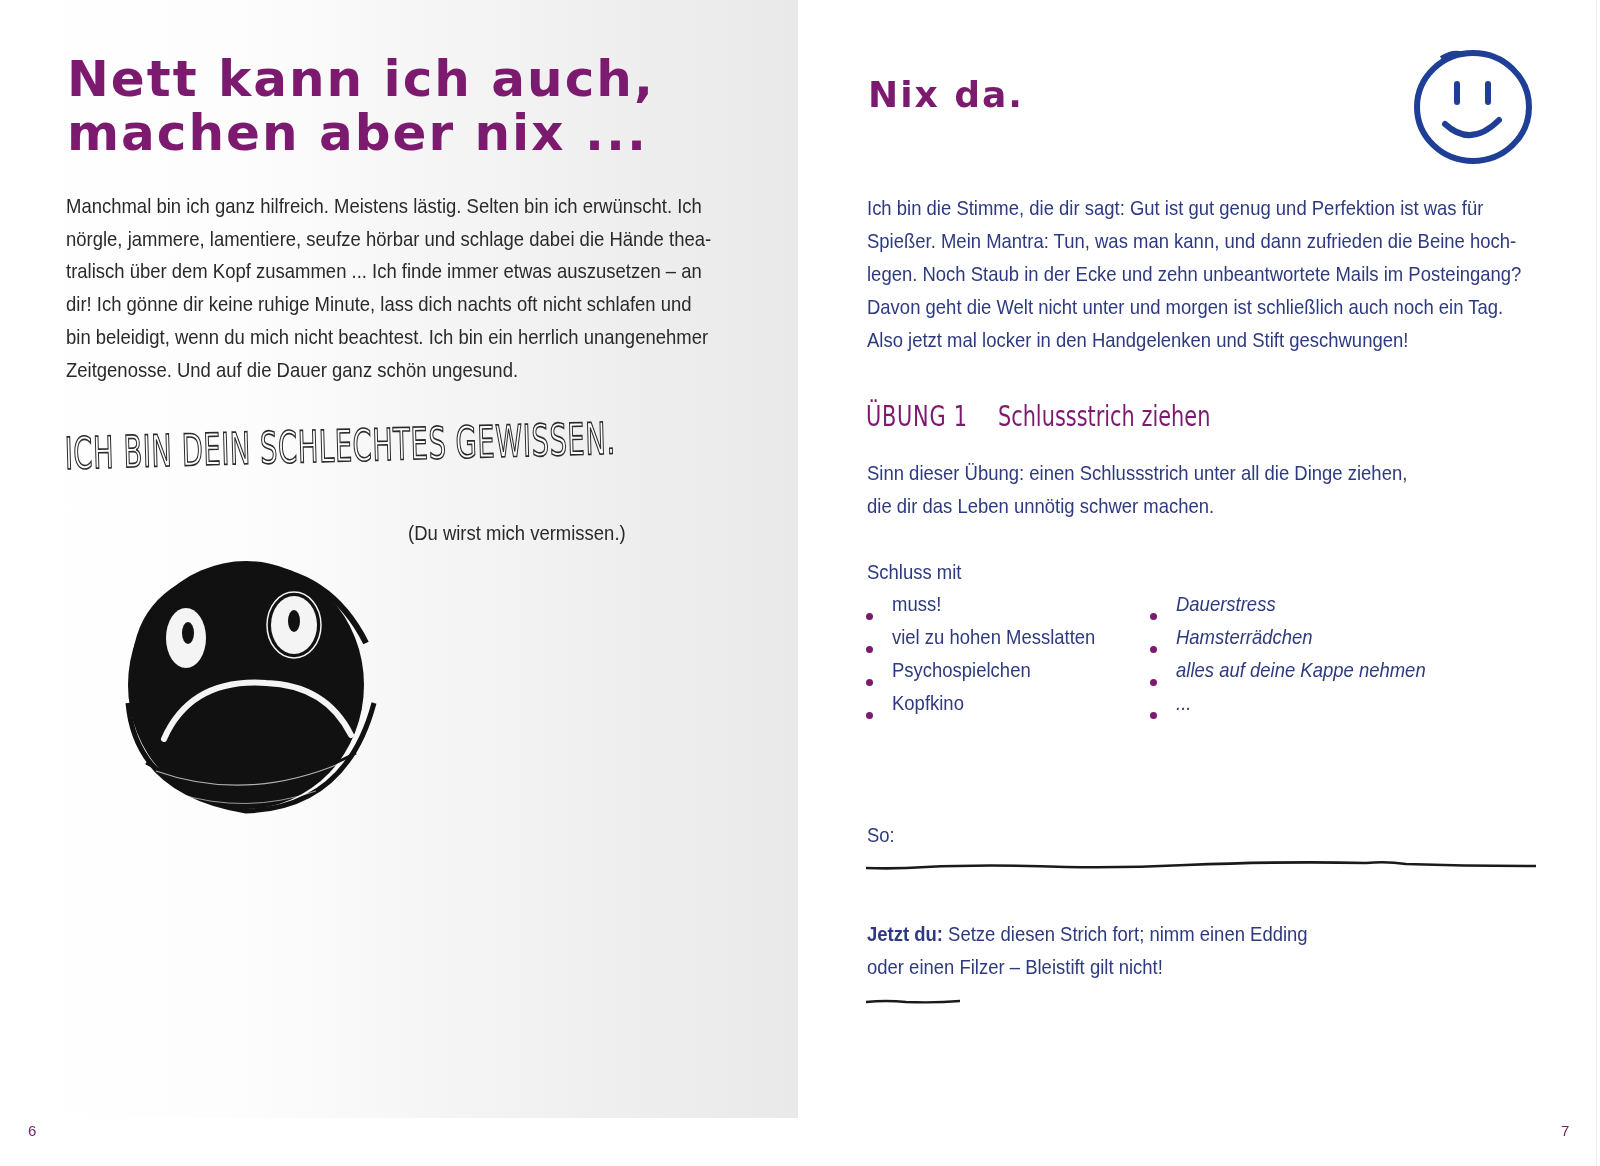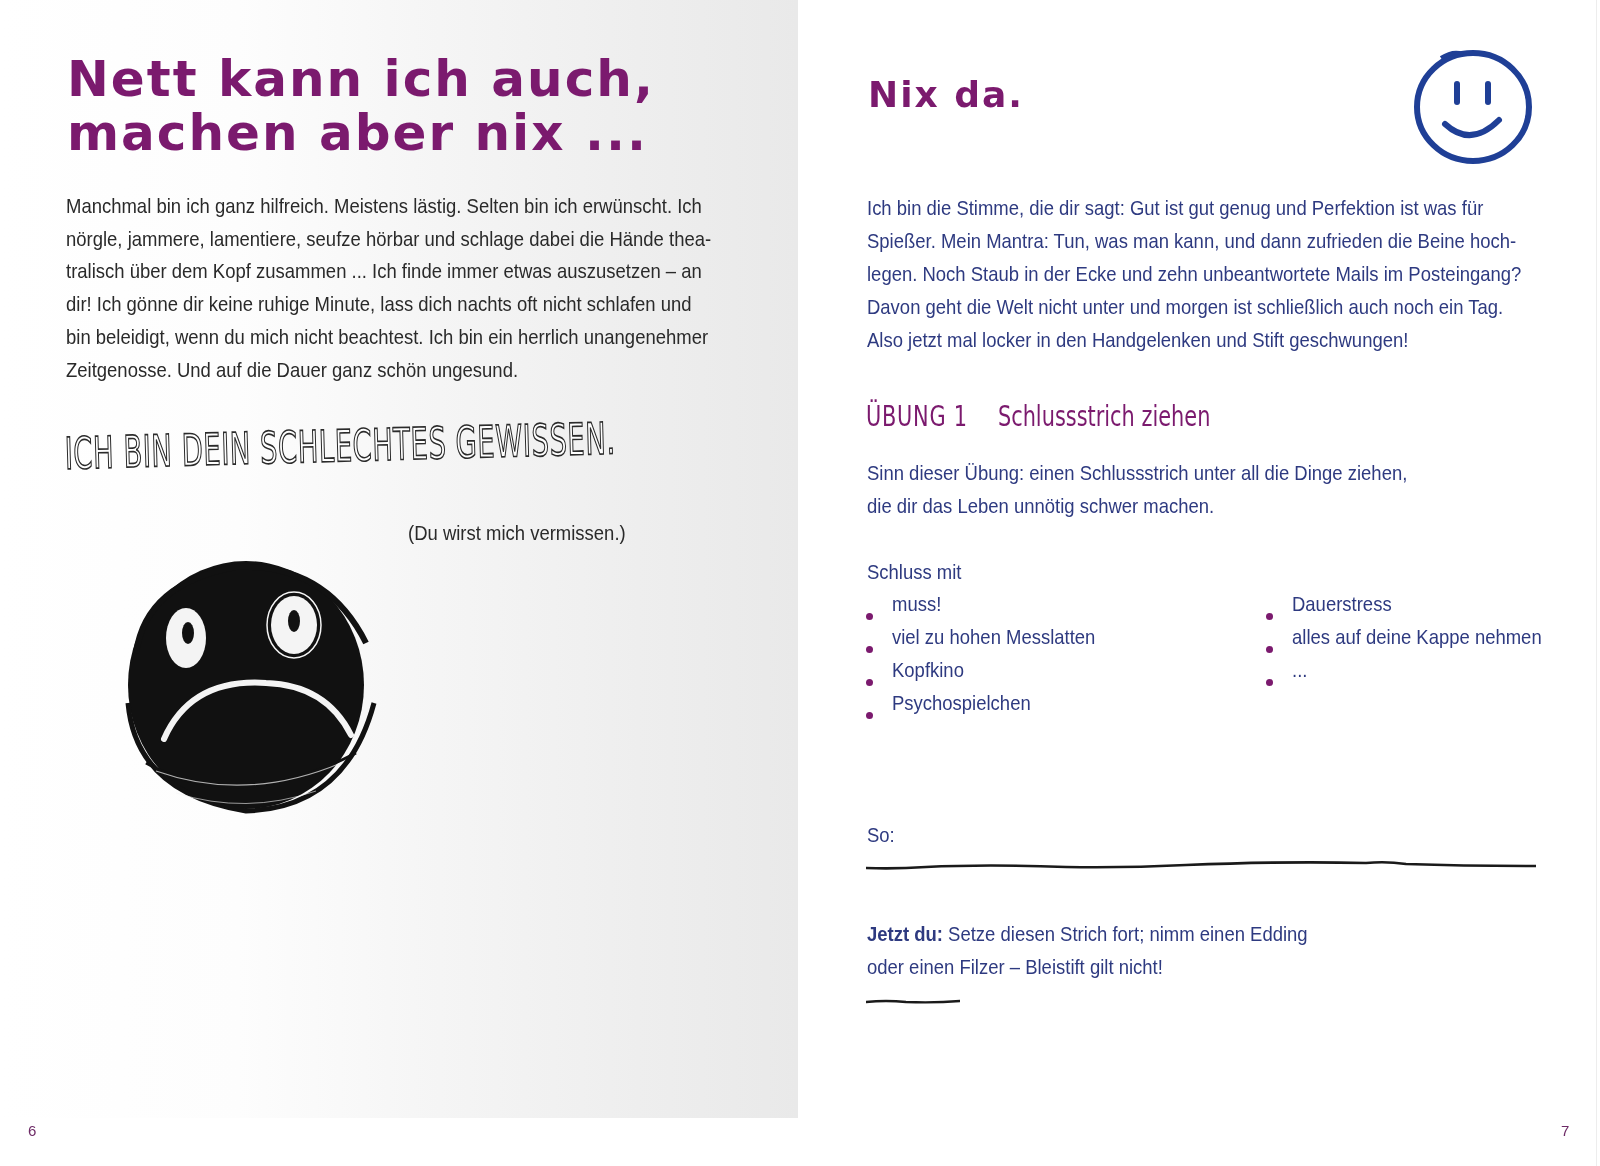--- a/index.html
+++ b/index.html
@@ -83,21 +83,21 @@
       font-weight: normal;
     }
     .exercise-heading .ex-num { margin-right: 42px; letter-spacing: 1px; }
 
     .exercise-intro { position: absolute; left: 867px; top: 456px; width: 720px; }
 
     .list-head { position: absolute; left: 867px; top: 555px; white-space: nowrap; }
 
     .list-col { position: absolute; top: 587px; list-style: none; }
     .list-col.col1 { left: 866px; }
-    .list-col.col2 { left: 1266px; }
+    .list-col.col2 { left: 1150px; font-style: italic; }
     .list-col li { display: flex; align-items: flex-end; height: 33px; white-space: nowrap; }
     .bullet { width: 7px; height: 7px; border-radius: 50%; background: #7b1a6e; margin-right: 19px; flex: none; }
     .list-col li .blue-text { transform-origin: left center; }
 
     .so-label { position: absolute; left: 867px; top: 818px; }
 
     .line-svg { position: absolute; left: 866px; top: 858px; width: 670px; height: 16px; }
 
     .instruction { position: absolute; left: 867px; top: 917px; width: 720px; }
     .instruction b { font-weight: bold; }
@@ -181,32 +181,36 @@
     <li>
         <span class="bullet"></span>
         <span class="blue-text">muss!</span>
       </li>
     <li>
         <span class="bullet"></span>
         <span class="blue-text">viel zu hohen Messlatten</span>
       </li>
     <li>
         <span class="bullet"></span>
+        <span class="blue-text">Psychospielchen</span>
+      </li>
+    <li>
+        <span class="bullet"></span>
         <span class="blue-text">Kopfkino</span>
       </li>
-    <li>
-        <span class="bullet"></span>
-        <span class="blue-text">Psychospielchen</span>
-      </li>
   </ul>
 
   <ul class="list-col col2">
     <li>
         <span class="bullet"></span>
         <span class="blue-text">Dauerstress</span>
+      </li>
+    <li>
+        <span class="bullet"></span>
+        <span class="blue-text">Hamsterrädchen</span>
       </li>
     <li>
         <span class="bullet"></span>
         <span class="blue-text">alles auf deine Kappe nehmen</span>
       </li>
     <li>
         <span class="bullet"></span>
         <span class="blue-text">...</span>
       </li>
   </ul>

